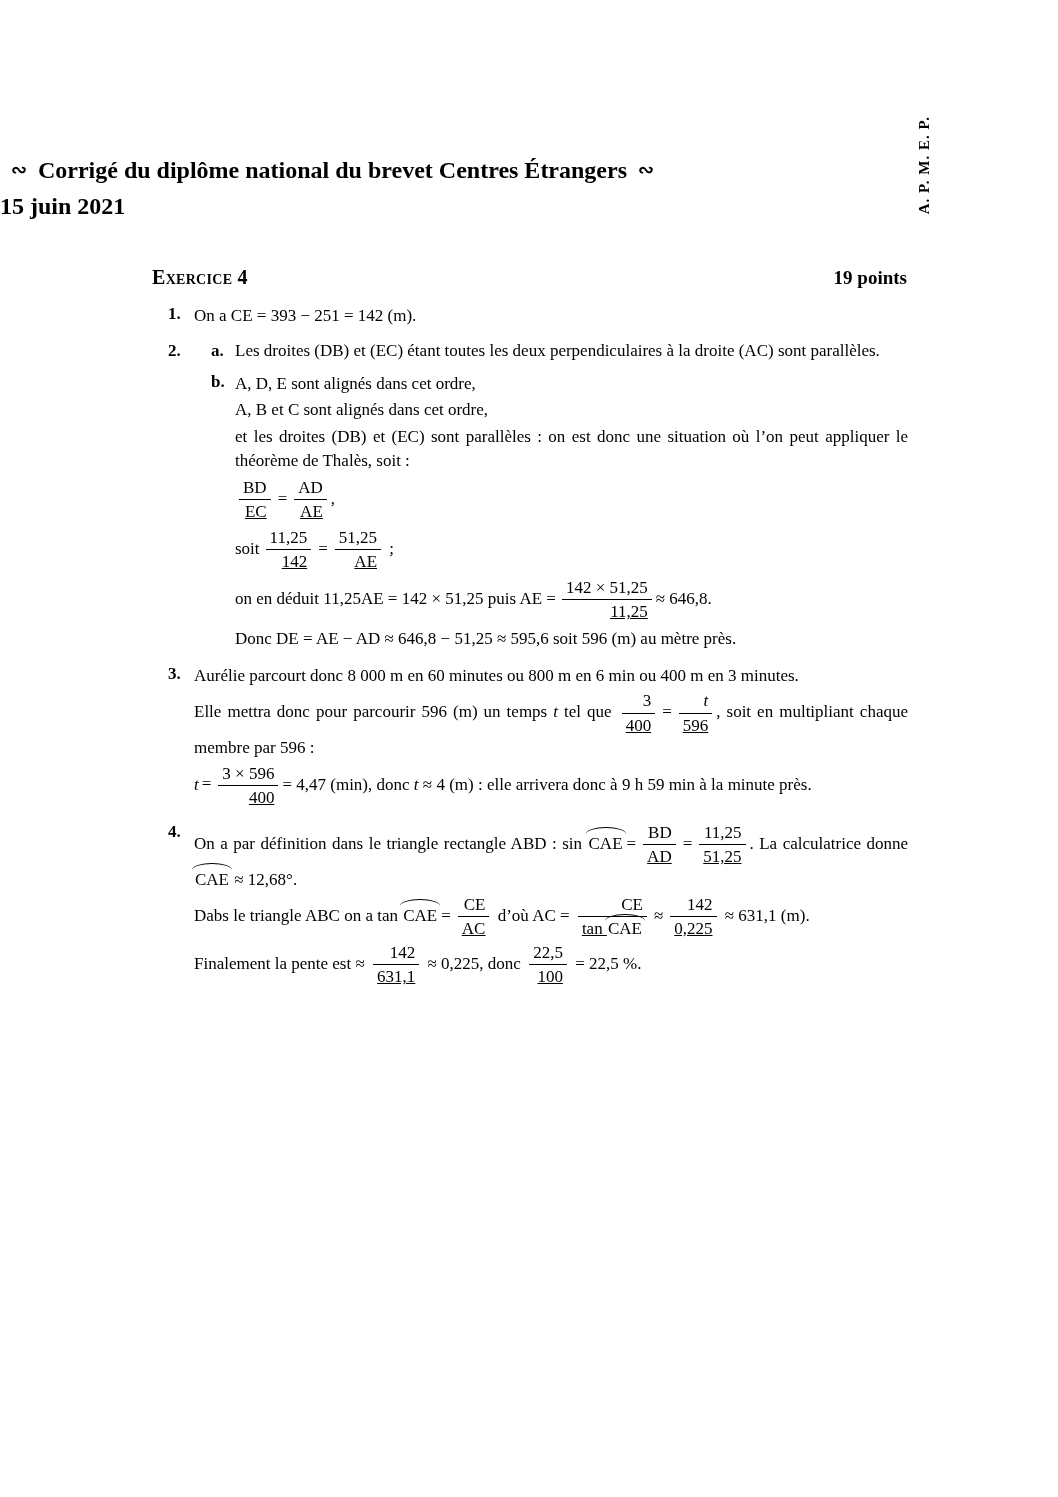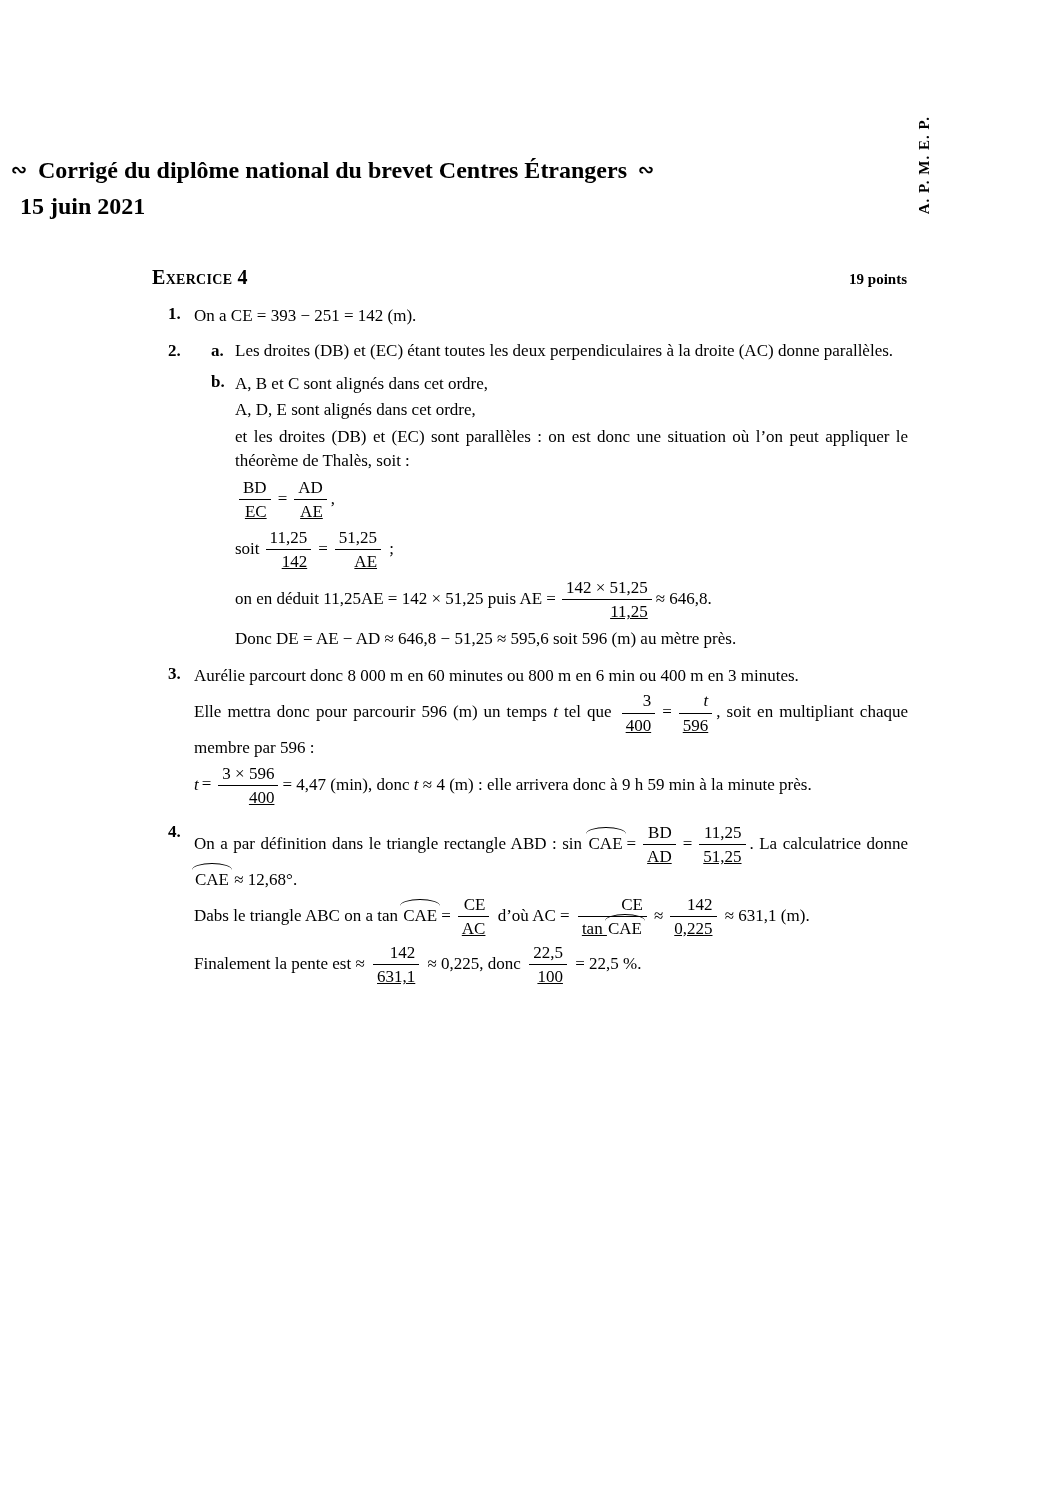--- a/index.html
+++ b/index.html
@@ -26,31 +26,31 @@
   
   .title-block { padding-top:157px; text-align:left; }
   .title-line1 { font-size:24px; font-weight:bold; }
   .ornament {
     font-family:"DejaVu Sans",sans-serif;
     font-size:19px;
     font-weight:bold;
     margin:0 11px;
     vertical-align:2px;
   }
-  .title-line2 { margin-top:9px; font-size:24px; font-weight:bold;padding-left:20px; }
+  .title-line2 { margin-top:9px; font-size:24px; font-weight:bold; }
   
   .exheader {
     margin:46px 151px 0 152px;
     display:flex;
     justify-content:space-between;
     align-items:baseline;
     gap:32px;
   }
   .exname { font-variant:small-caps; font-weight:bold; font-size:20px; letter-spacing:0.3px; }
-  .expoints { font-weight:bold; font-size:15px;text-align:center; }
+  .expoints { font-weight:bold; font-size:19px;text-align:center; }
   
   .content { margin:13px 150px 0 168px; line-height:1.42; }
   .item { display:flex; margin-top:9px; }
   .inum { width:26px; flex-shrink:0; font-weight:bold; }
   .ibody { flex:1; min-width:0; }
   .sub { display:flex; margin-left:17px; }
   .sub ~ .sub { margin-top:7px; }
   .slabel { width:24px; flex-shrink:0; font-weight:bold; }
   .sbody { flex:1; min-width:0; }
   .just { text-align:justify; }
@@ -109,29 +109,29 @@
       </div>
     </div>
 
     <div class="item">
       <div class="inum">2.</div>
       <div class="ibody">
 
         <div class="sub">
           <div class="slabel">a.</div>
           <div class="sbody just">
-            <span>Les droites (DB) et (EC) étant toutes les deux perpendiculaires à la droite (AC) donne parallèles.</span>
+            <span>Les droites (DB) et (EC) étant toutes les deux perpendiculaires à la droite (AC) sont parallèles.</span>
           </div>
         </div>
 
         <div class="sub">
           <div class="slabel">b.</div>
           <div class="sbody">
+            <p class="bline">A, D, E sont alignés dans cet ordre,</p>
             <p class="bline">A, B et C sont alignés dans cet ordre,</p>
-            <p class="bline">A, D, E sont alignés dans cet ordre,</p>
             <p class="bline just">et les droites (DB) et (EC) sont parallèles&nbsp;: on est donc une situation où l’on peut appliquer le théorème de Thalès, soit&nbsp;:</p>
 
             <div class="eqline">
               <span class="frac"><span class="fnum">BD</span><span class="fden">EC</span></span><span class="eqop">=</span><span class="frac"><span class="fnum">AD</span><span class="fden">AE</span></span><span>,</span>
             </div>
 
             <div class="eqline">
               <span class="lead">soit</span><span class="frac"><span class="fnum">11,25</span><span class="fden">142</span></span><span class="eqop">=</span><span class="frac"><span class="fnum">51,25</span><span class="fden">AE</span></span><span>&nbsp;;</span>
             </div>
 

